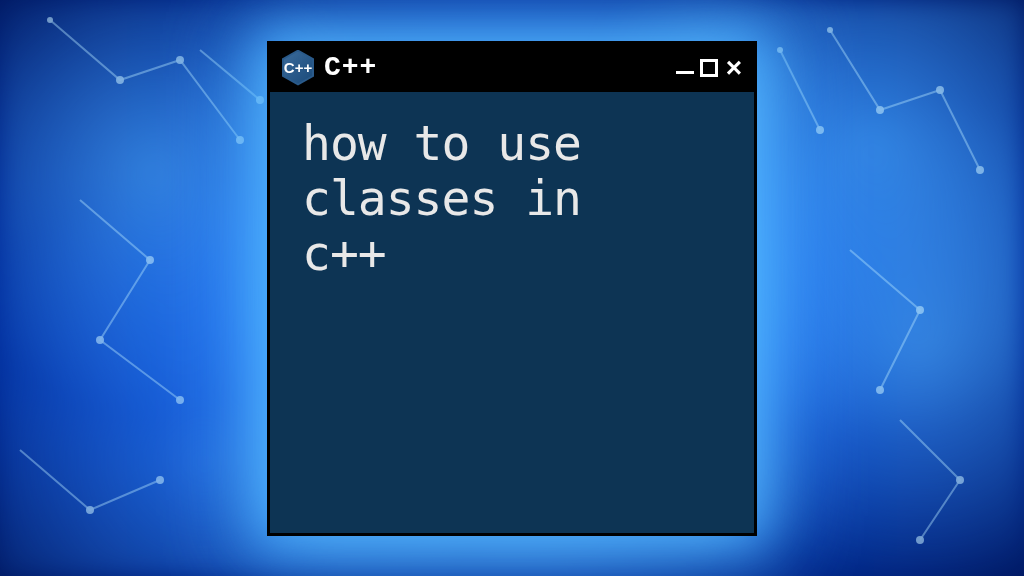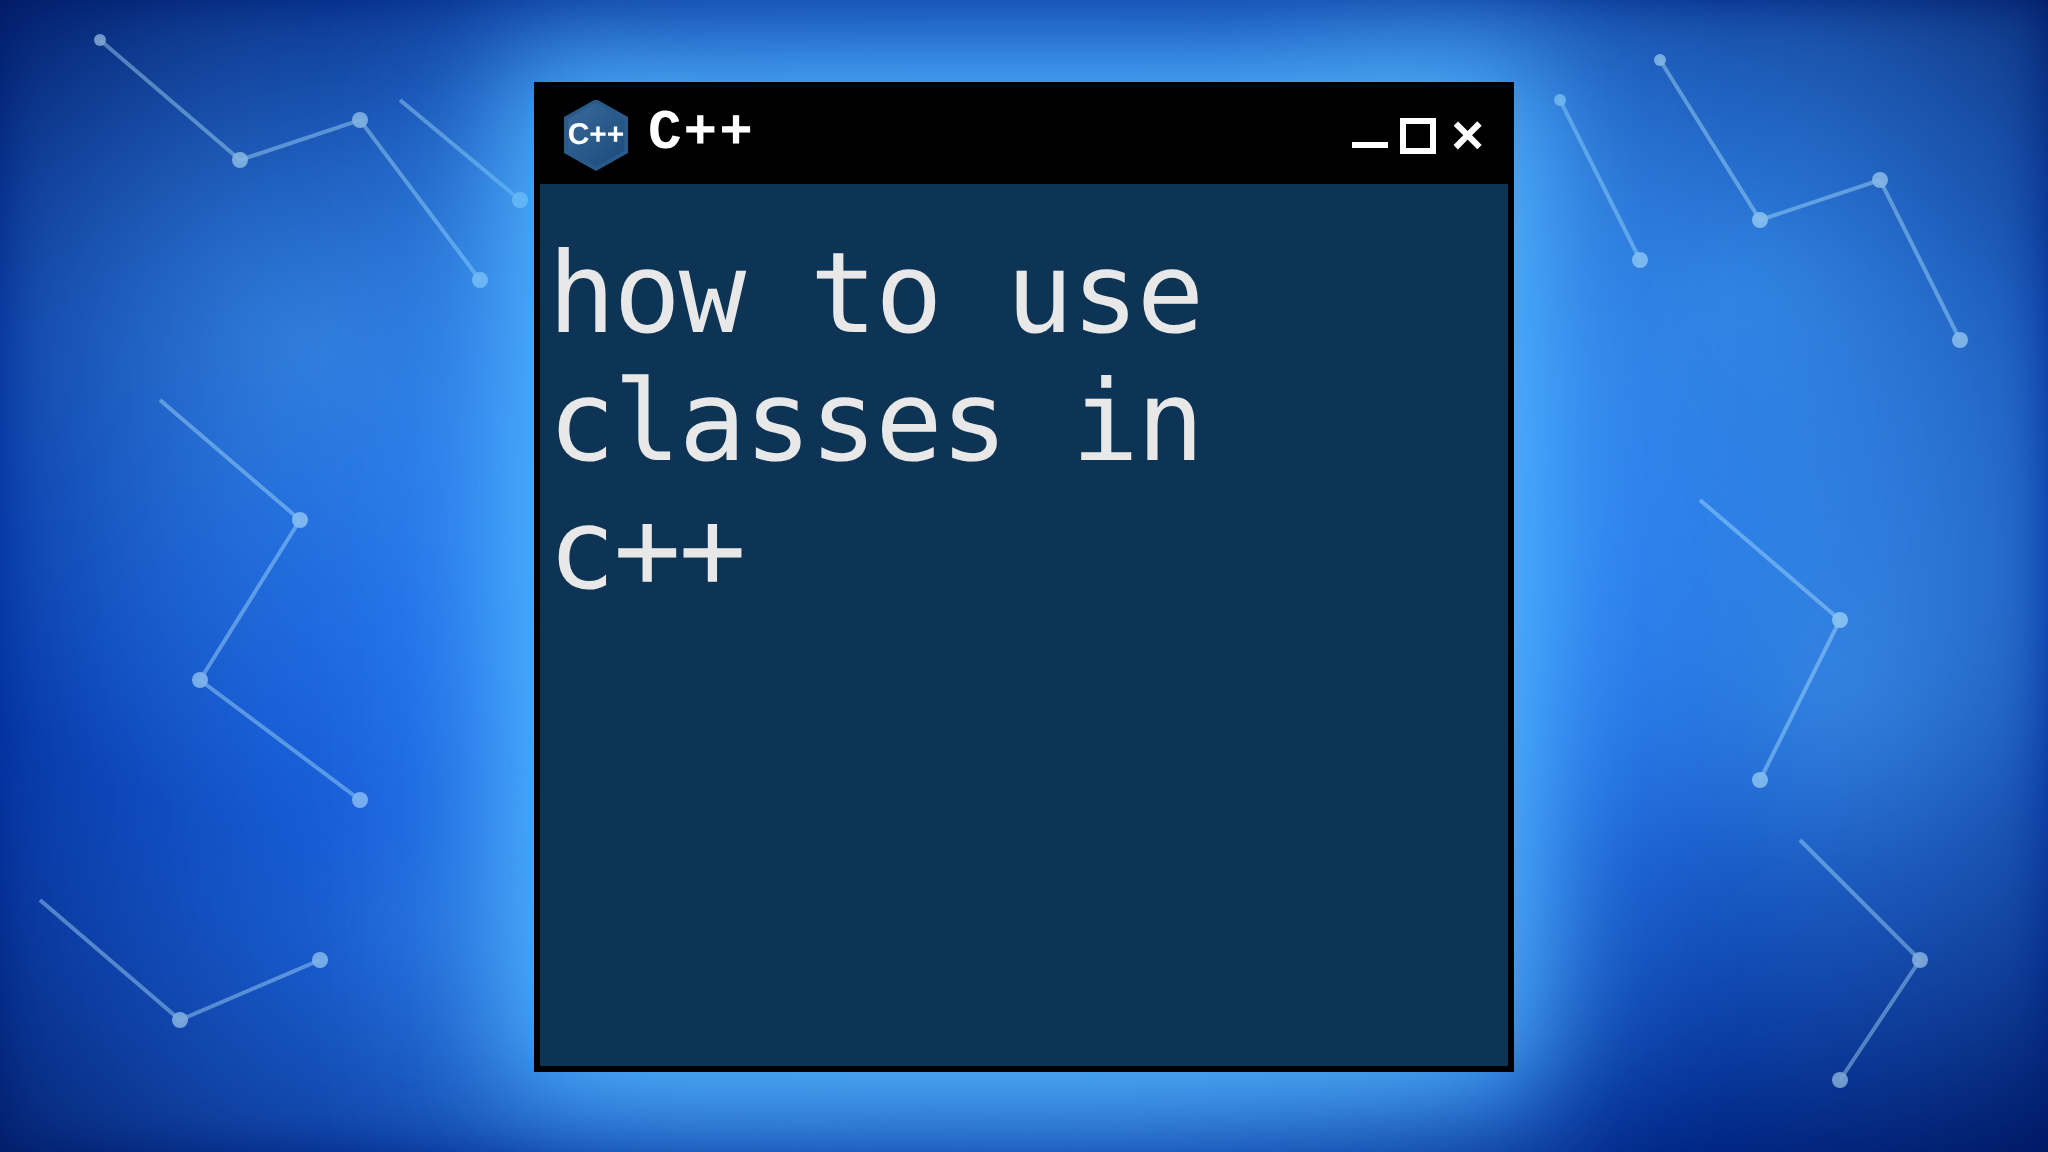--- a/index.html
+++ b/index.html
@@ -129,23 +129,23 @@
     }
     
     .ctrl-close {
       font-size: 28px;
       font-weight: bold;
       margin-left: 2px;
     }
     
     .content {
       flex: 1;
-      padding: 24px 4px;
+      padding: 24px 32px;
       color: #e8e8e8;
-      font-size: 56px;
+      font-size: 48px;
       line-height: 1.15;
       font-family: 'DejaVu Sans Mono', 'Consolas', 'Courier New', monospace;
       white-space: pre-wrap;
       word-wrap: break-word;
       letter-spacing: -1px;
     }
   </style>
 </head>
 <body>
 

